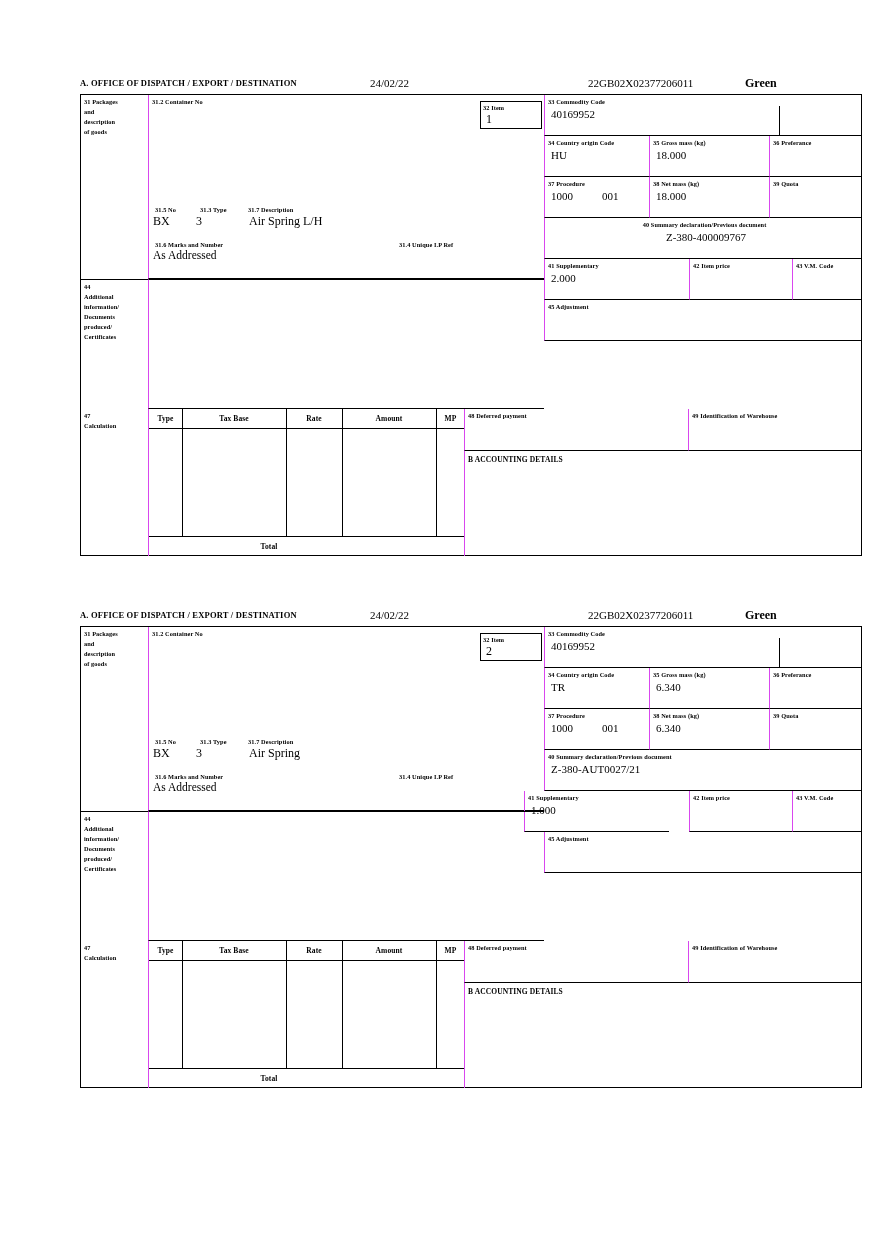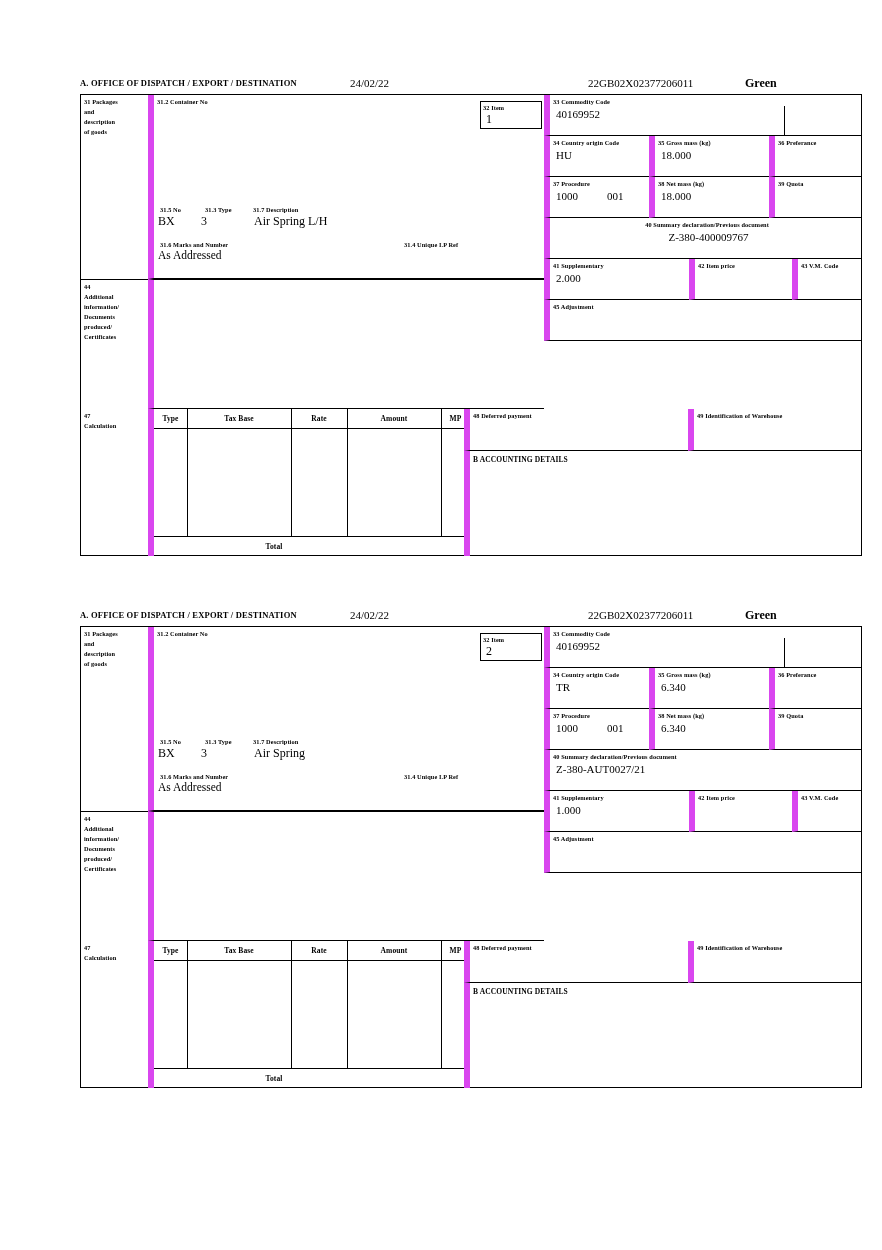--- a/index.html
+++ b/index.html
@@ -37,21 +37,21 @@
     font-weight: bold;
   }
   .hdr .office {
     position: absolute;
     left: 0;
     top: 0;
     letter-spacing: 0.2px;
   }
   .hdr .date {
     position: absolute;
-    left: 270px;
+    left: 290px;
     top: -1px;
     font-size: 11px;
     font-weight: normal;
     font-family: "Liberation Serif", serif;
     text-align: right;
   }
   .hdr .mrn {
     position: absolute;
     left: 508px;
     top: -1px;
@@ -73,21 +73,21 @@
     height: 462px;
     box-sizing: border-box;
   }
 
   .cell {
     position: absolute;
     box-sizing: border-box;
   }
   .bt { border-top: 1px solid #000; }
   .bb { border-bottom: 1px solid #000; }
-  .bl { border-left: 6px solid #d946ef; }
+  .bl { border-left: 1px solid #d946ef; }
 
   .lbl {
     font-size: 6.3px;
     font-weight: bold;
     letter-spacing: 0.1px;
     line-height: 9px;
     padding: 2px 0 0 3px;
   }
   .val {
     font-size: 11px;
@@ -383,21 +383,21 @@
       <div class="cell bl bb" style="left:688px;top:82px;width:92px;height:41px;">
         <div class="lbl">39 Quota</div>
         <div class="val"></div>
       </div>
 
       <div class="cell bl bb" style="left:463px;top:123px;width:317px;height:41px;">
         <div class="lbl">40 Summary declaration/Previous document</div>
         <div class="val">Z-380-AUT0027/21</div>
       </div>
 
-      <div class="cell bl bb" style="left:463px;top:164px;width:145px;height:41px;">
+      <div class="cell bl bb" style="left:443px;top:164px;width:145px;height:41px;">
         <div class="lbl">41 Supplementary</div>
         <div class="val">1.000</div>
       </div>
       <div class="cell bl bb" style="left:608px;top:164px;width:103px;height:41px;">
         <div class="lbl">42 Item price</div>
         <div class="val"></div>
       </div>
       <div class="cell bl bb" style="left:711px;top:164px;width:69px;height:41px;">
         <div class="lbl">43 V.M. Code</div>
         <div class="val"></div>

